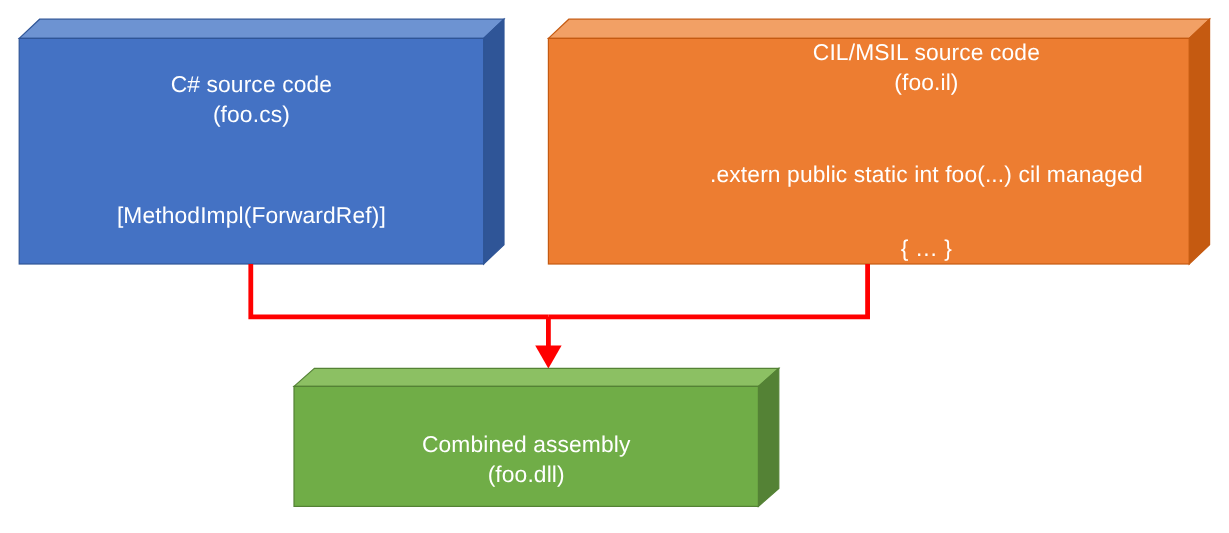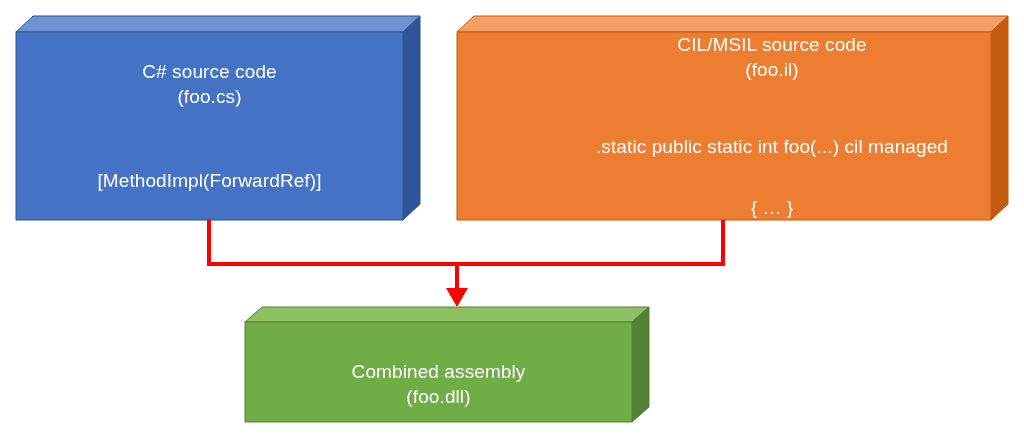--- a/index.html
+++ b/index.html
@@ -91,21 +91,21 @@
     <span class="label-title">C# source code</span>
     <span class="label-title">(foo.cs)</span>
     <span class="label-gap"></span>
     <span class="label-code">[MethodImpl(ForwardRef)]</span>
   </div>
 
   <div class="box-label" style="left:457px; top:32px; width:630px; height:188px;border-radius:32px;">
     <span class="label-title">CIL/MSIL source code</span>
     <span class="label-title">(foo.il)</span>
     <span class="label-gap"></span>
-    <span class="label-code">.static public static int foo(...) cil managed</span>
+    <span class="label-code">.extern public static int foo(...) cil managed</span>
     <span class="label-code">{ … }</span>
   </div>
 
   <div class="box-label" style="left:245px; top:322px; width:387px; height:124px;">
     <span class="label-title">Combined assembly</span>
     <span class="label-title">(foo.dll)</span>
   </div>
 
 </div>
 

